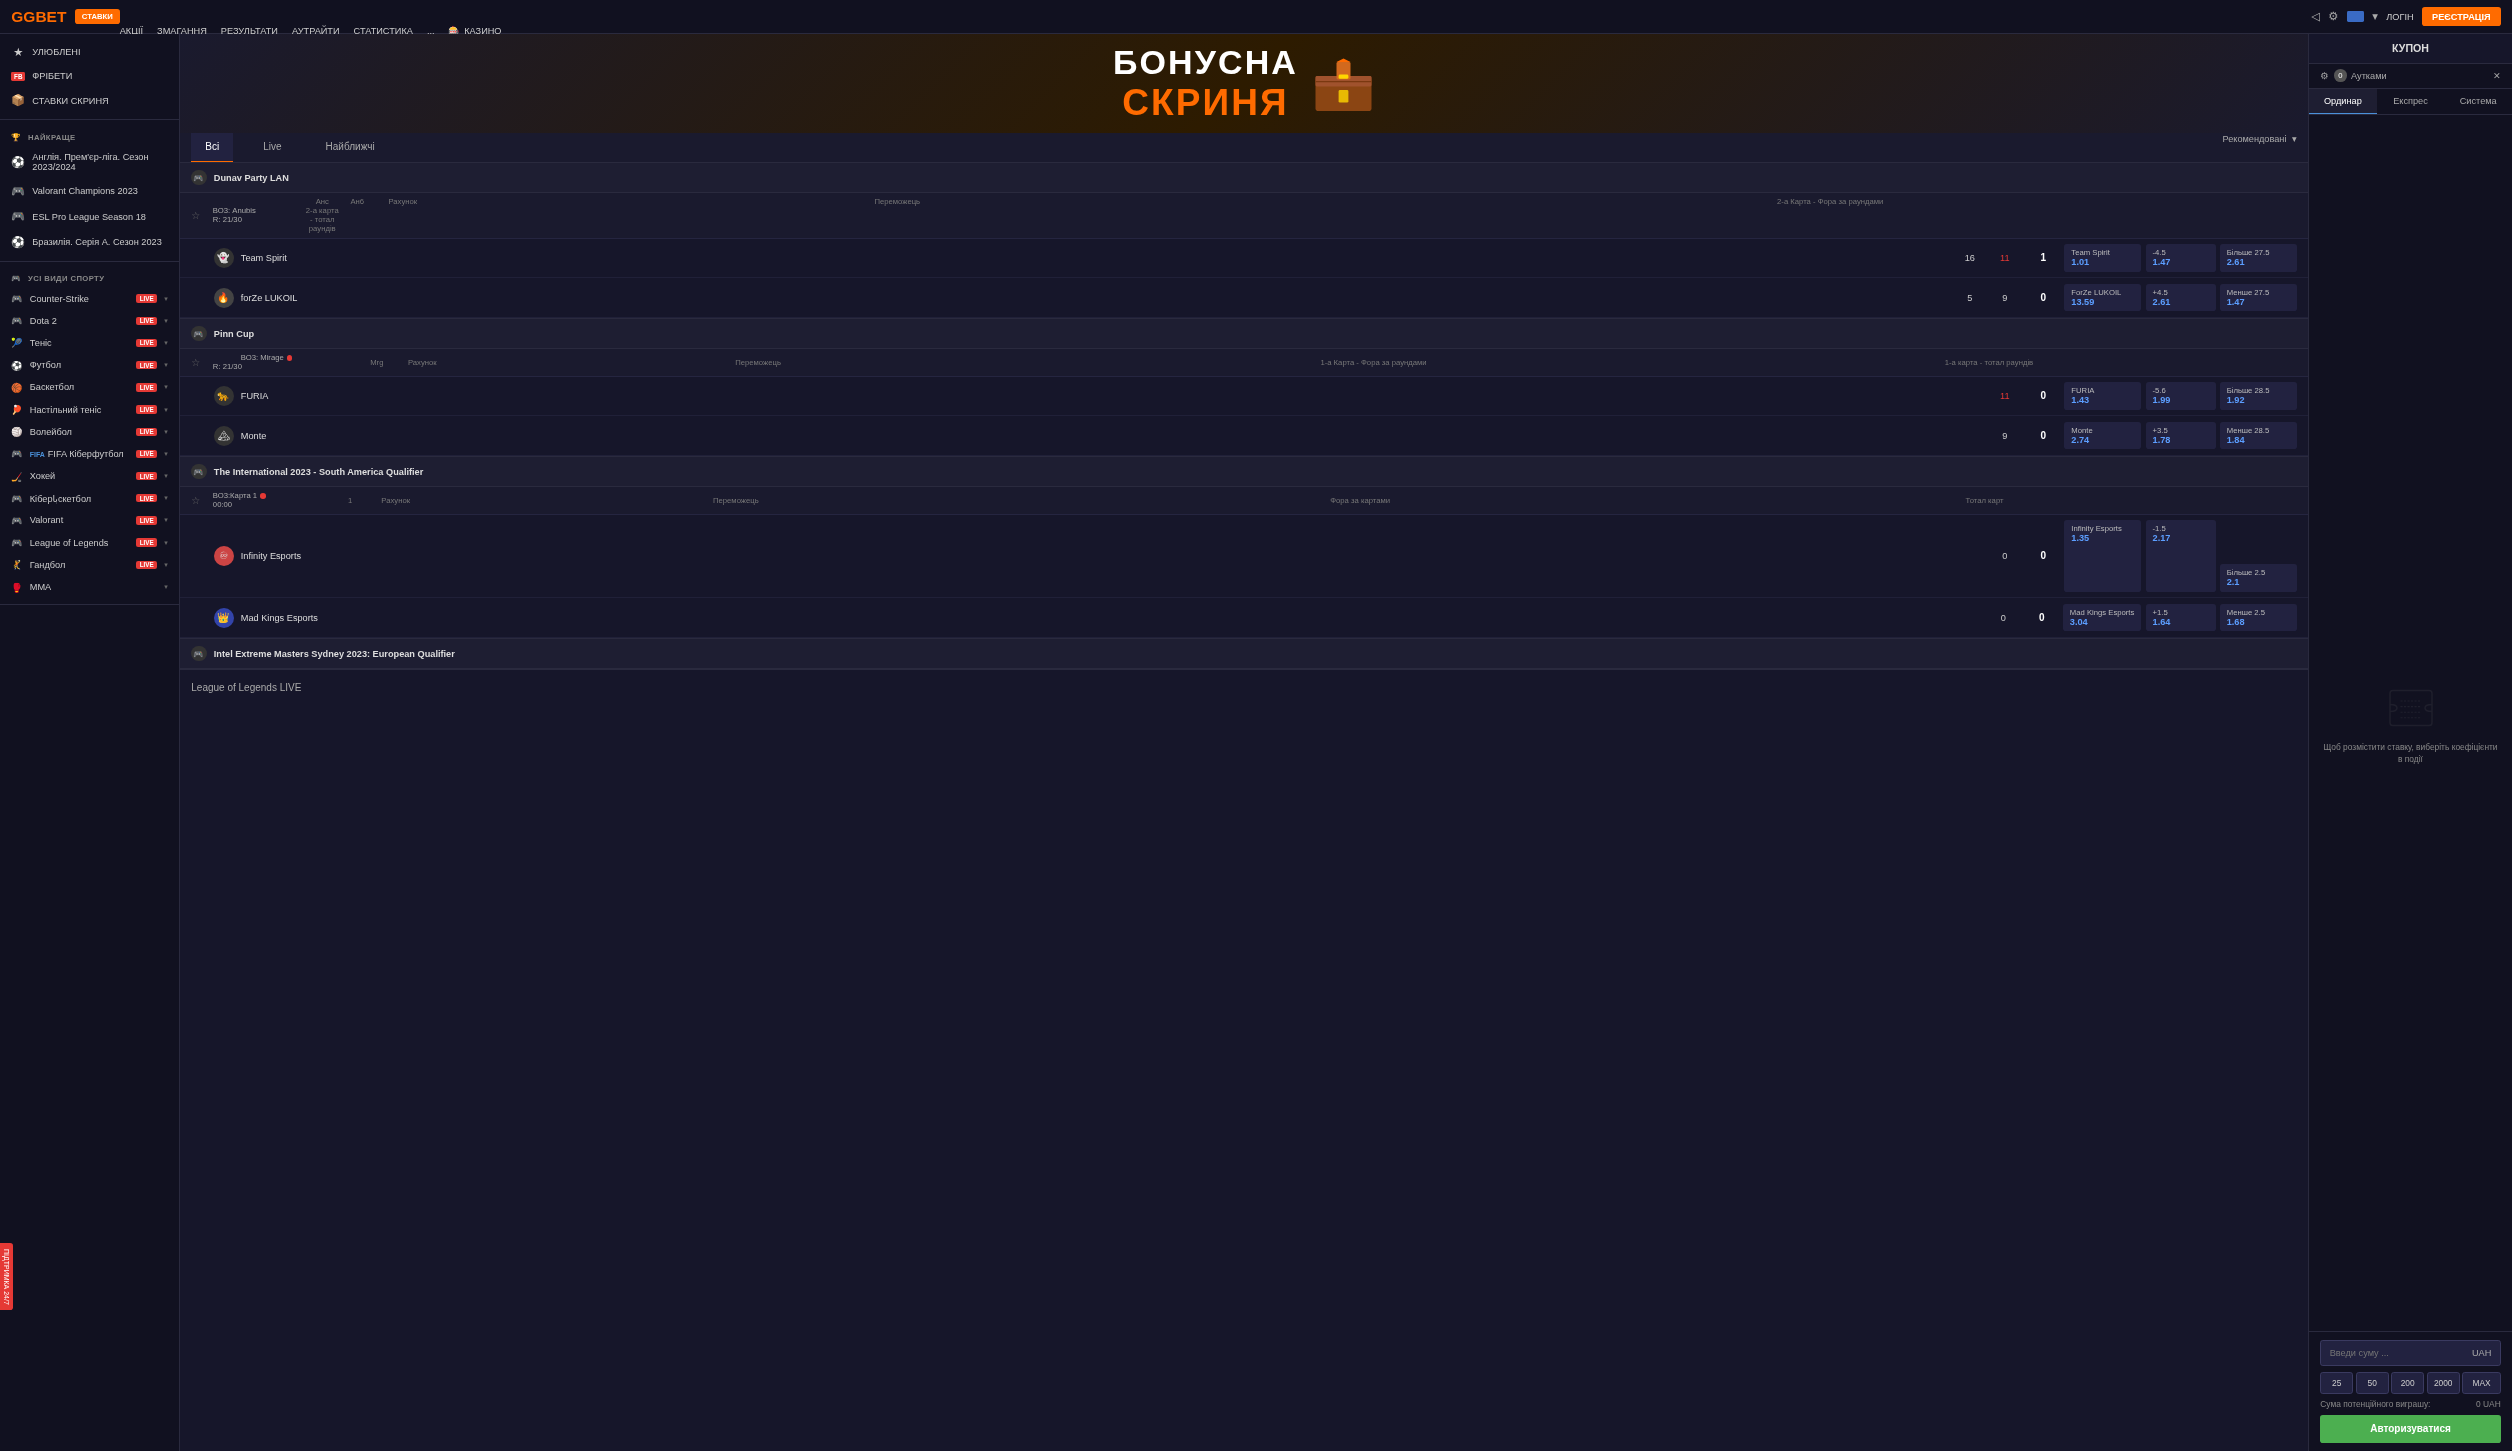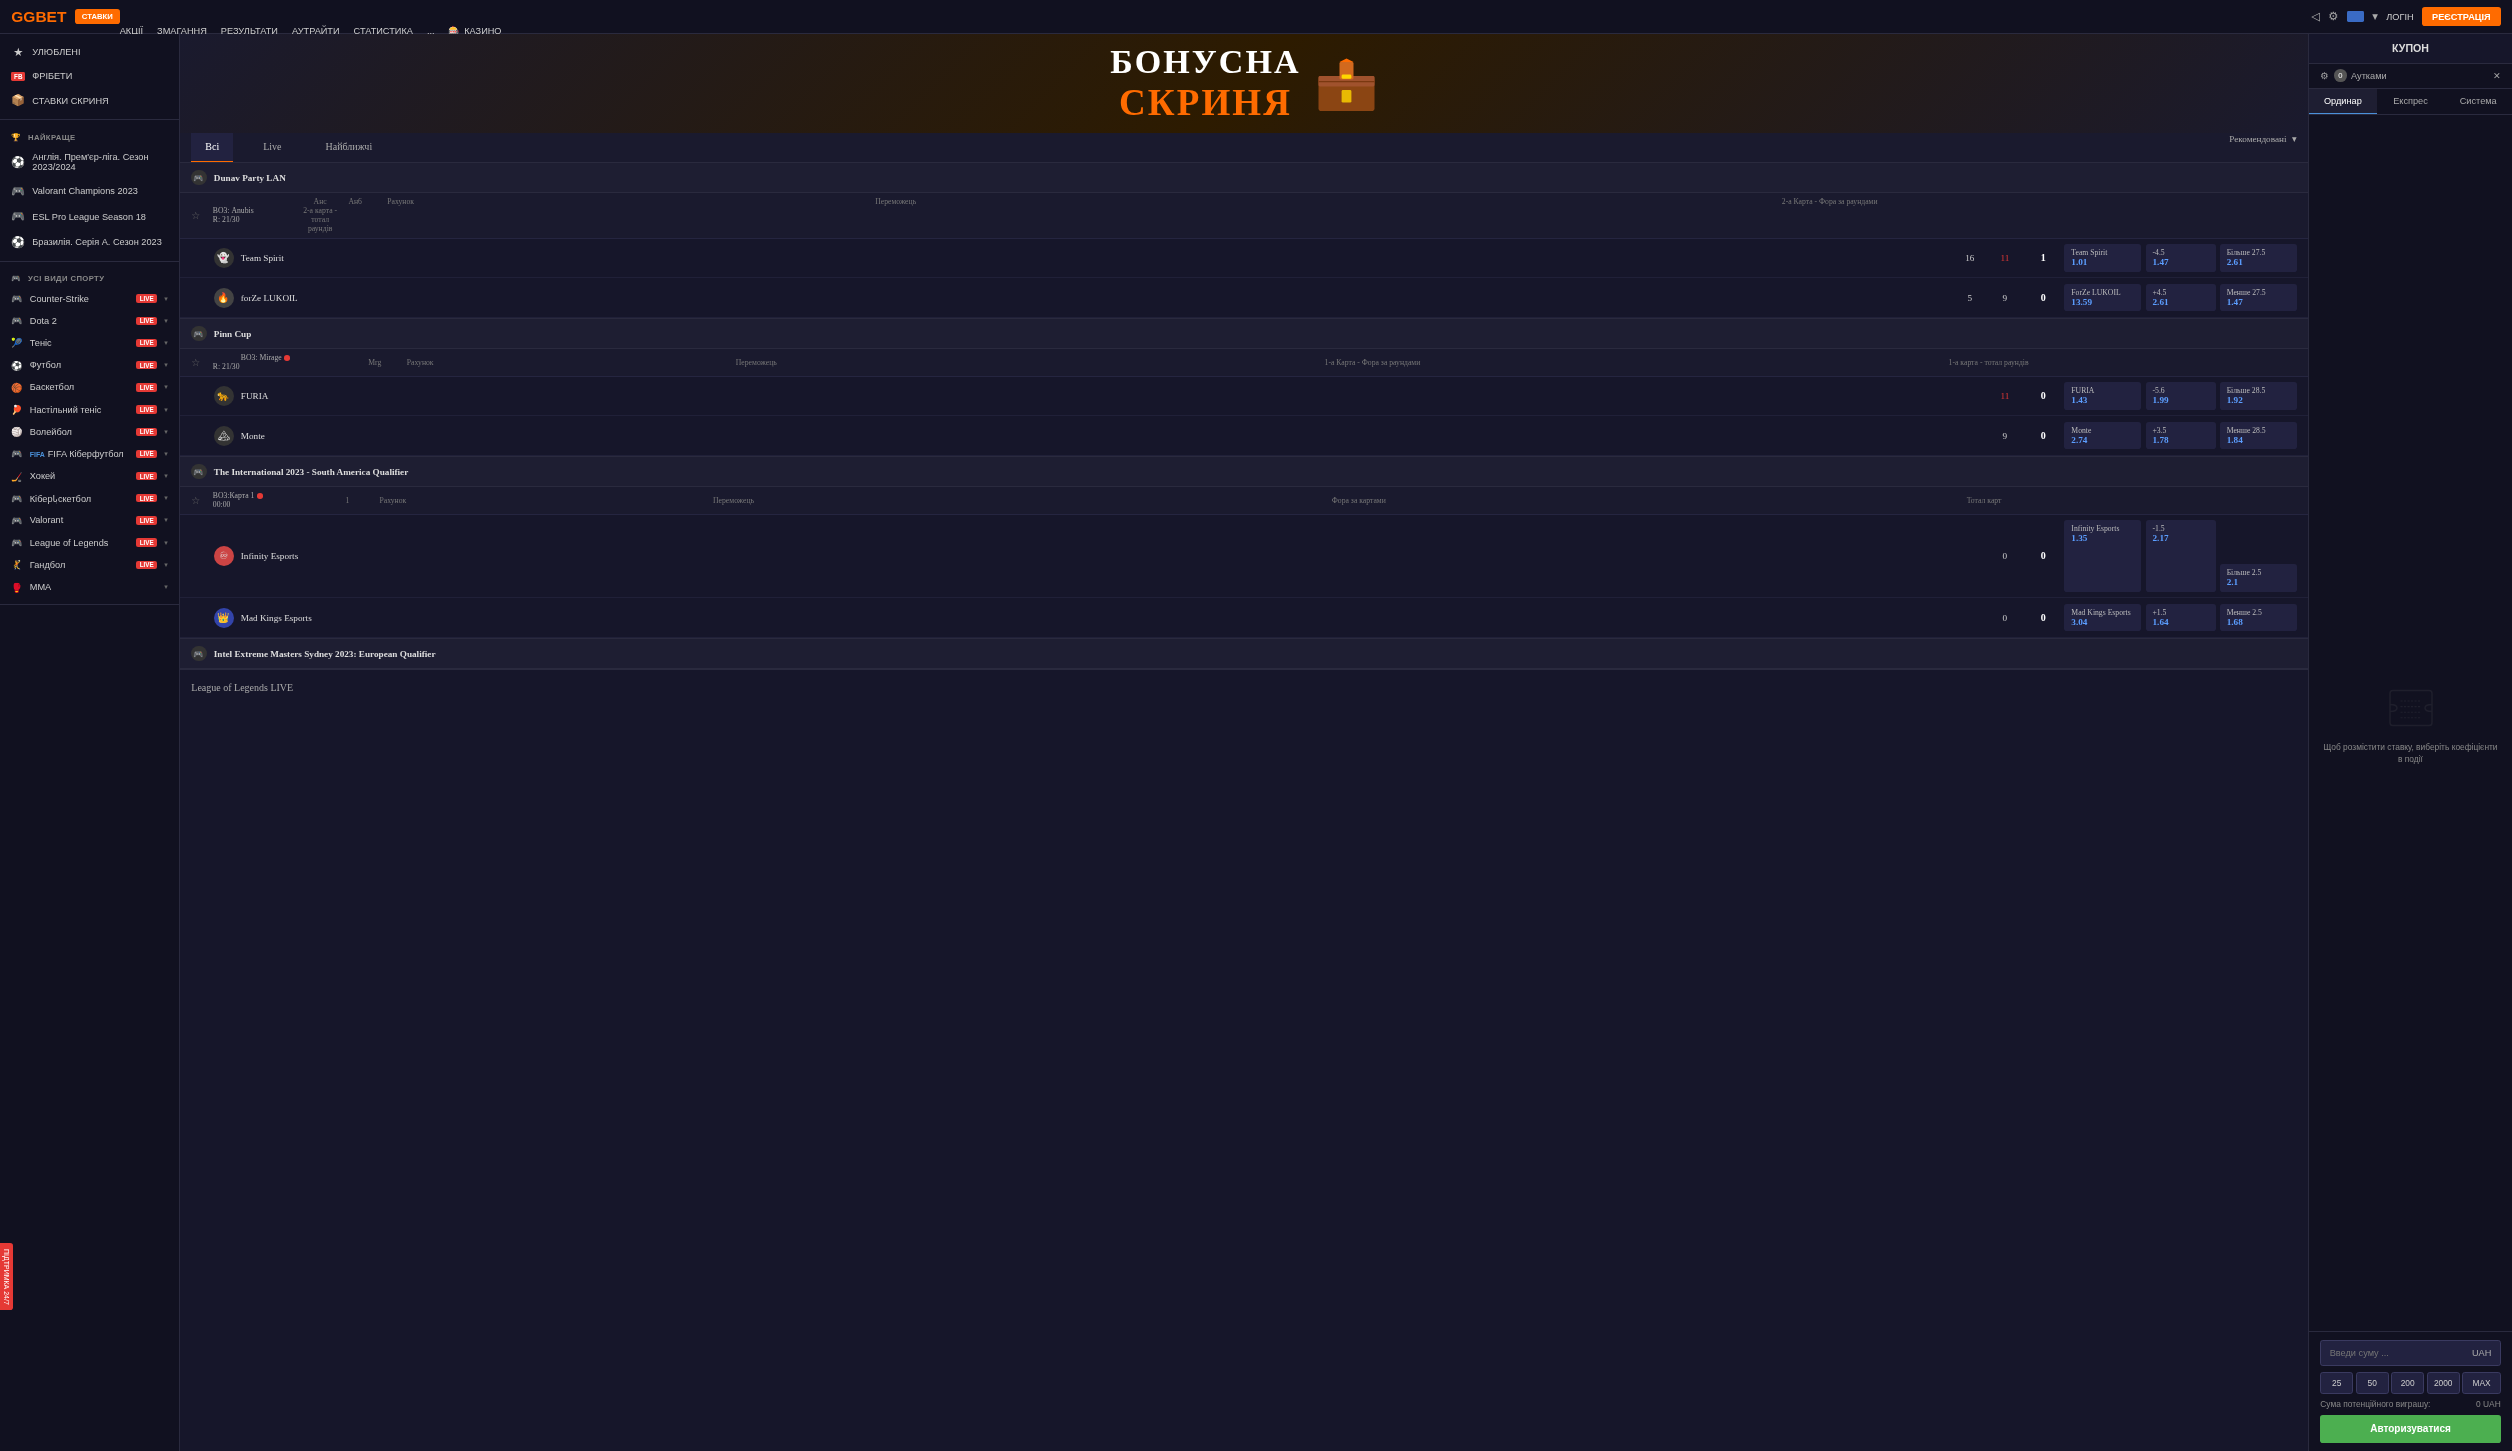--- a/index.html
+++ b/index.html
@@ -28,21 +28,21 @@
     .sidebar-item { display: flex; align-items: center; padding: 6.3px 11.3px; cursor: pointer; color: #ccc; gap: 7px; }
     .sidebar-item .icon { font-size: 11.3px; width: 14px; text-align: center; }
     .sidebar-item .label { font-size: 9.2px; font-weight: 500; }
     .sidebar-section-title { padding: 7px 11.3px 4.2px; color: #888; font-size: 7.7px; font-weight: bold; text-transform: uppercase; letter-spacing: 0.4px; }
     .sport-item { display: flex; align-items: center; padding: 5.6px 11.3px; cursor: pointer; color: #ccc; gap: 7px; }
     .sport-item .sport-name { flex: 1; font-size: 9.2px; }
     .live-badge { background: #e53935; color: white; font-size: 6.3px; font-weight: bold; padding: 0.7px 3.5px; border-radius: 2.1px; }
     .sport-item .chevron { color: #666; font-size: 7px; }
 
     
-    .main { flex: 1; overflow-y: auto; background: #16162a; font-family: Liberation Serif, serif; }
+    .main { flex: 1; overflow-y: auto; background: #16162a; }
 
     
     .banner { background: linear-gradient(135deg, #1a1a2e 0%, #2d1b00 50%, #1a1a2e 100%); height: 99px; display: flex; align-items: center; justify-content: center; position: relative; overflow: hidden; }
 
     
     .tabs-bar { background: #1a1a2e; border-bottom: 0.7px solid #2a2a3e; padding: 0 11.3px; display: flex; align-items: flex-start; gap: 16px; }
     .tab { padding: 8.4px 14px; cursor: pointer; color: #aaa; font-size: 10px; border-bottom: 1.4px solid transparent; }
     .tab.active { color: white; border-bottom: 1.4px solid #ff6b00; background: #222240; }
     .filter-right { margin-left: auto; display: flex; align-items: center; gap: 5.6px; color: #aaa; font-size: 9.2px; cursor: pointer; }
 

